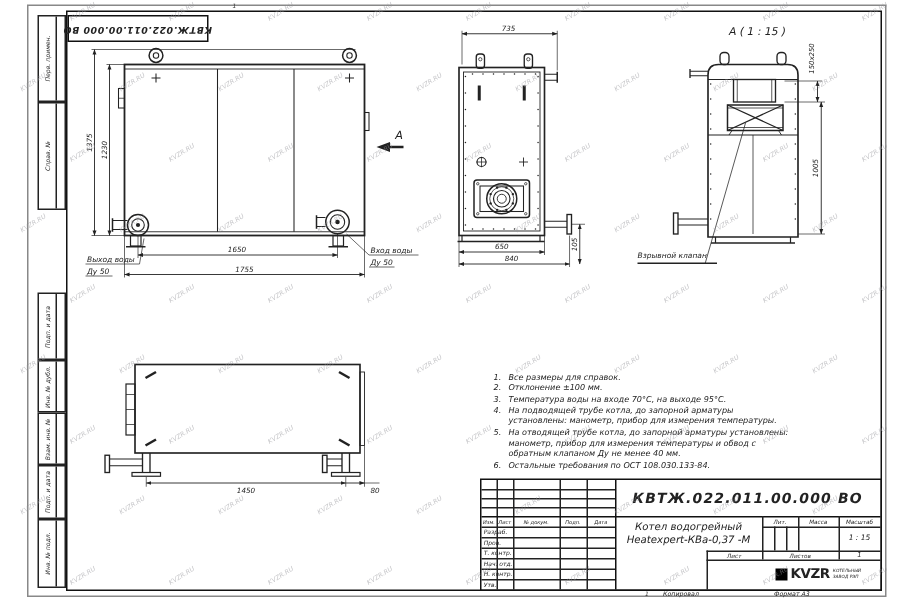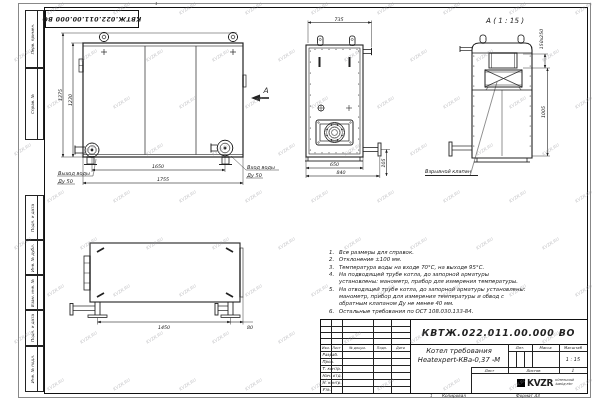--- a/index.html
+++ b/index.html
@@ -441,21 +441,21 @@
     <div class="cell" style="left:21px;top:24px;width:31px;height:7px;font-size:3.4px;">№ докум.</div>
     <div class="cell" style="left:52px;top:24px;width:18px;height:7px;font-size:3.4px;">Подп.</div>
     <div class="cell" style="left:70px;top:24px;width:19px;height:7px;font-size:3.4px;">Дата</div>
     <div class="rowlab" style="left:0;top:32px;">Разраб.</div>
     <div class="rowlab" style="left:0;top:39px;">Пров.</div>
     <div class="rowlab" style="left:0;top:46px;">Т. контр.</div>
     <div class="rowlab" style="left:0;top:53px;">Нач. отд.</div>
     <div class="rowlab" style="left:0;top:60px;">Н. контр.</div>
     <div class="rowlab" style="left:0;top:67px;">Утв.</div>
     <div class="cell" id="tb-name" style="left:89px;top:24px;width:98px;height:23px;">
-      <span>Котел требования</span>
+      <span>Котел водогрейный</span>
       <span>Heatexpert-КВа-0,37 -М</span>
     </div>
     <div class="cell" style="left:187px;top:24px;width:24px;height:7px;font-size:3.8px;">Лит.</div>
     <div class="cell" style="left:211px;top:24px;width:27px;height:7px;font-size:3.8px;">Масса</div>
     <div class="cell" style="left:238px;top:24px;width:28px;height:7px;font-size:3.8px;">Масштаб</div>
     <div class="cell" style="left:238px;top:31px;width:28px;height:16px;font-size:5px;">1 : 15</div>
     <div class="cell" style="left:150px;top:47px;width:37px;height:6px;font-size:3.8px;">Лист</div>
     <div class="cell" style="left:187px;top:47px;width:51px;height:6px;font-size:3.8px;">Листов</div>
     <div class="cell" style="left:238px;top:47px;width:28px;height:6px;font-size:4.5px;">1</div>
     <div class="cell" id="company" style="left:150px;top:53px;width:116px;height:20px;">

